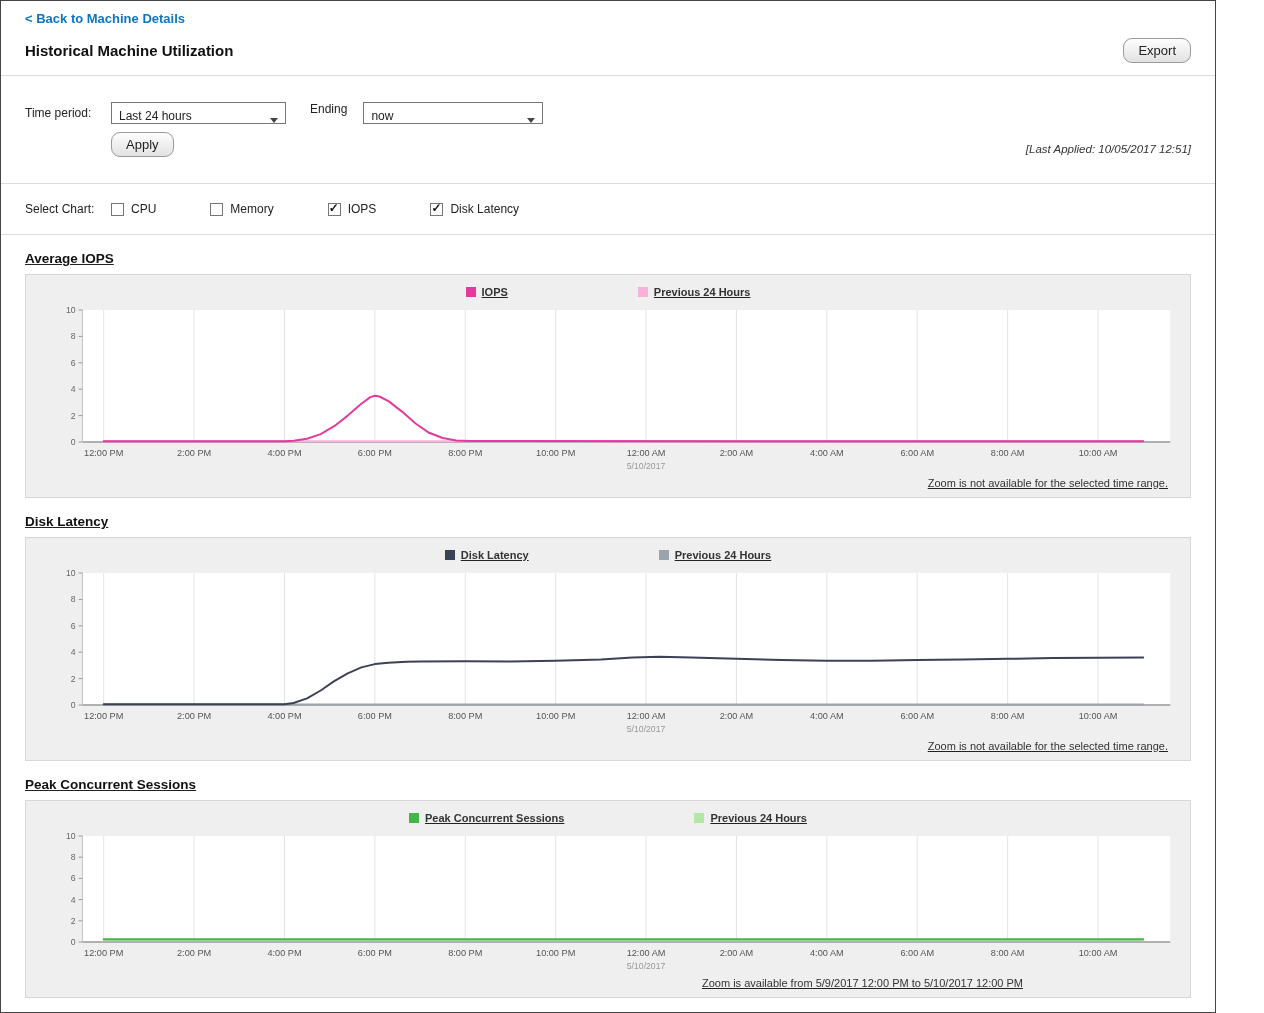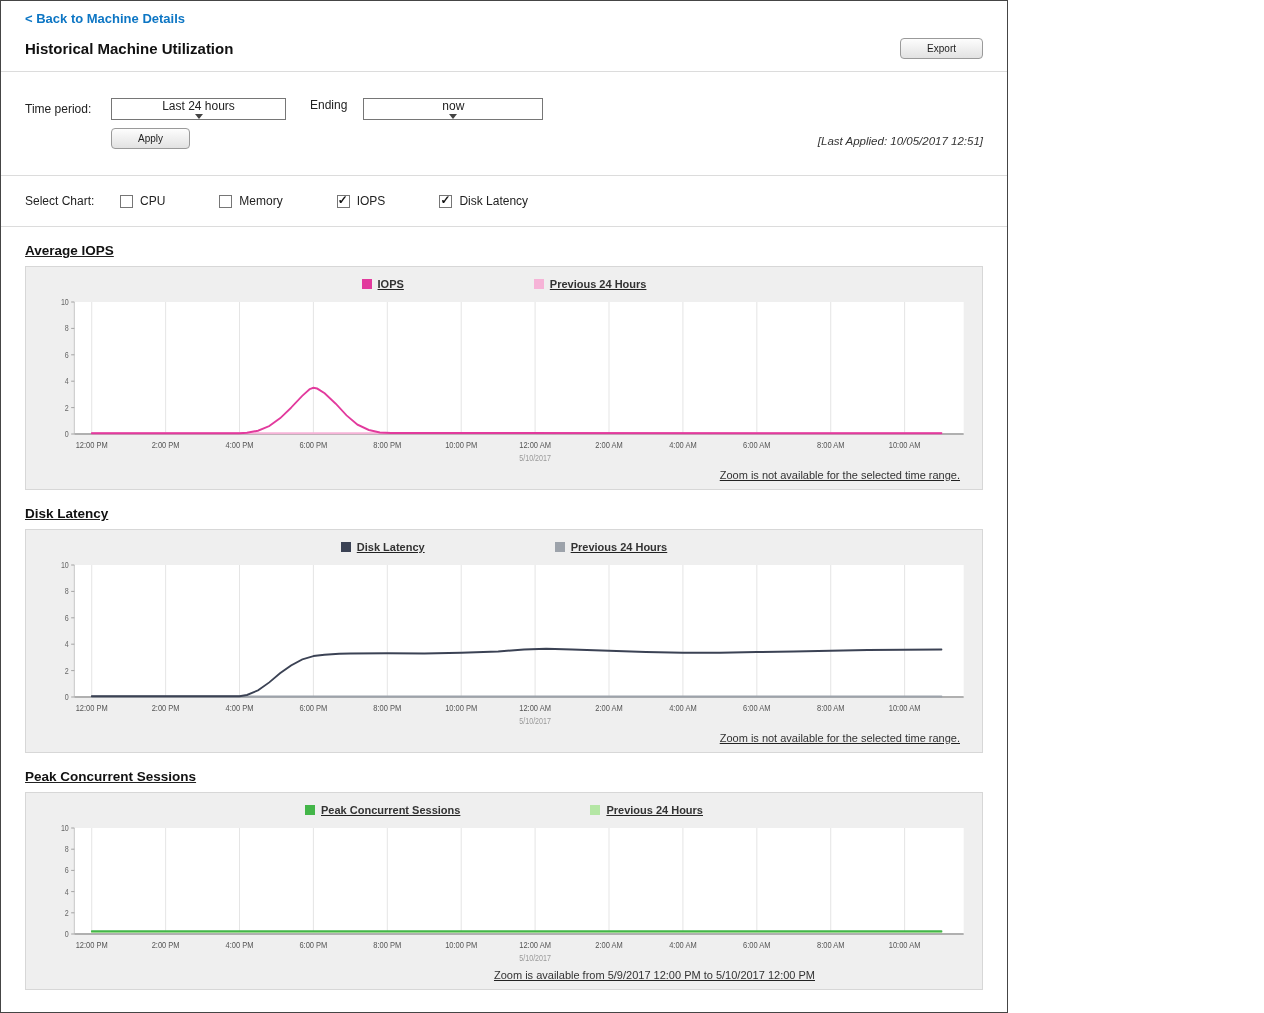--- a/index.html
+++ b/index.html
@@ -1,44 +1,44 @@
 <!DOCTYPE html>
 <html><head>
 <meta charset="utf-8">
 <style>
   * { box-sizing: border-box; margin: 0; padding: 0; }
   html,body { background: #fff; }
   body { font-family: "Liberation Sans", sans-serif; font-size: 12px; color: #222; }
-  .page { width: 1008px; height: 1013px; border: 1px solid #454545; background: #fff; overflow: hidden; }
+  .page { width: 1216px; height: 1013px; border: 1px solid #454545; background: #fff; overflow: hidden; }
 
   .topbar { padding: 10px 24px 6px; }
   .back-link { color: #0d76c4; font-weight: bold; font-size: 13px; text-decoration: none; cursor: pointer; }
 
   .title-row { display: flex; justify-content: space-between; align-items: center; padding: 6px 24px 12px; }
   .title-row h1 { font-size: 15px; font-weight: bold; color: #111; }
 
-  .btn { font-family: inherit; font-size: 10px; color: #222; background: linear-gradient(#fdfdfd, #e2e2e2);
-         border: 1px solid #9a9a9a; border-radius: 4px; padding: 4px 26px; cursor: pointer; }
+  .btn { font-family: inherit; font-size: 13px; color: #222; background: linear-gradient(#fdfdfd, #e2e2e2);
+         border: 1px solid #9a9a9a; border-radius: 9px; padding: 4px 14px; cursor: pointer; }
 
   .divider { border-top: 1px solid #dcdcdc; }
 
   .controls { display: flex; justify-content: space-between; align-items: flex-end; padding: 26px 24px; gap: 28px; }
   .control-row { display: flex; align-items: center; }
   .lbl { font-size: 12px; color: #222; }
   .lbl-tp { width: 86px; }
   .dropdown { width: 175px; height: 22px; border: 1px solid #767676; background: #fff; display: flex;
-              align-items: center; justify-content: space-between; padding: 0 7px; cursor: pointer; font-size: 12px; flex-direction: column; }
+              align-items: flex-end; justify-content: space-between; padding: 0 7px; cursor: pointer; font-size: 12px; }
   .dropdown .arrow { width: 0; height: 0; border-left: 4px solid transparent; border-right: 4px solid transparent;
                      border-top: 5px solid #444; }
   .ending-lbl { margin: 0 16px 8px 24px; }
   .dd-ending { width: 180px; }
   .apply-row { margin-top: 8px; margin-left: 86px; }
   .last-applied { font-style: italic; font-size: 11.5px; color: #333; padding-bottom: 2px; }
 
-  .select-row { display: flex; align-items: flex-end; padding: 18px 24px; gap: 9px; }
+  .select-row { display: flex; align-items: flex-end; padding: 18px 24px; }
   .select-row .lbl { width: 86px; }
   #checkboxes { display: flex; align-items: center; }
   .cb { display: flex; align-items: center; margin-right: 54px; cursor: pointer; }
   .cb .box { width: 13px; height: 13px; border: 1px solid #767676; background: #fff; display: inline-block;
              position: relative; margin-right: 7px; }
   .cb.checked .box::after { content: "\2713"; position: absolute; left: 0px; top: -3px; font-size: 12px;
                             font-weight: bold; color: #111; }
 
   main { padding: 0 24px; text-decoration: underline; }
   .chart-title { font-size: 13.5px; font-weight: bold; color: #111; margin: 16px 0 8px; }

